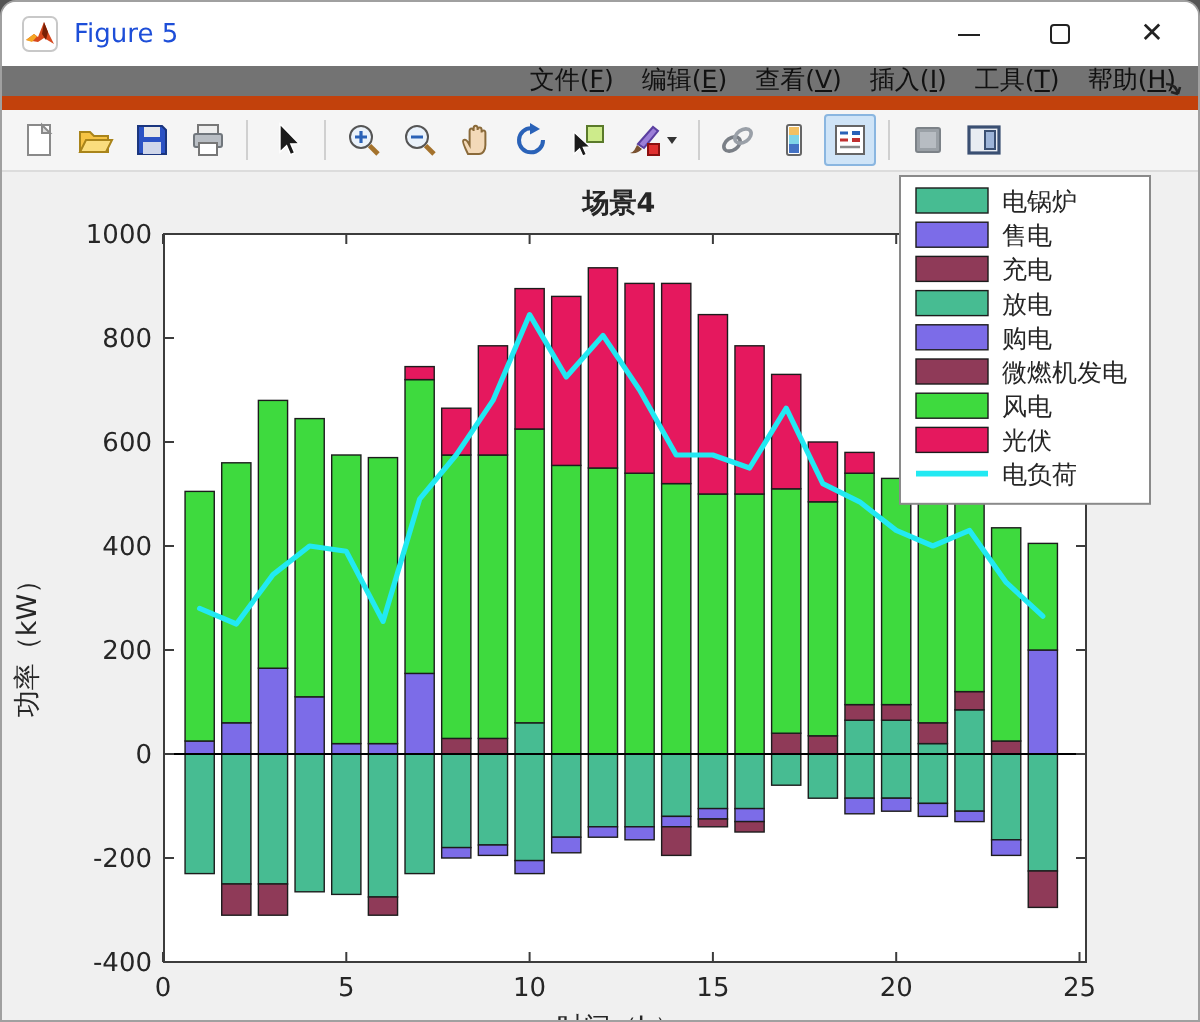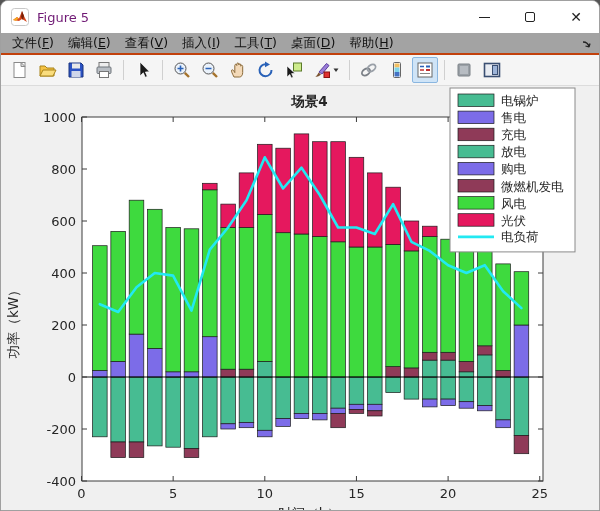--- a/index.html
+++ b/index.html
@@ -5,27 +5,27 @@
   html,body{margin:0;padding:0;background:#555;}
   *{box-sizing:border-box;}
   .window{
     position:relative;width:600px;height:511px;background:#f0f0f0;
     font-family:"DejaVu Sans","Liberation Sans",sans-serif;
     overflow:hidden;border:1px solid #a0a0a0;border-radius:8px 8px 0 0;
   }
   .titlebar{height:32px;background:#ffffff;display:flex;align-items:center;}
   .app-icon{width:18px;height:18px;margin:0 8px 0 10px;position:relative;flex:0 0 auto;}
   .app-icon svg{display:block;}
-  .title-text{font-size:13px;color:#701a75;flex:1 1 auto;white-space:nowrap;}
+  .title-text{font-size:13px;color:#1d4ed8;flex:1 1 auto;white-space:nowrap;}
   .winbtns{display:flex;height:100%;}
   .winbtn{width:46px;height:100%;display:flex;align-items:center;justify-content:center;color:#222;font-size:13px;cursor:default;}
   .winbtn .min-glyph{display:block;width:11px;height:0;border-top:1.4px solid #222;}
   .winbtn .max-glyph{display:block;width:10px;height:10px;border:1.4px solid #222;border-radius:2px;}
   .winbtn .close-glyph{font-size:14px;line-height:1;}
-  .menubar{height:22px;background:#a3a3a3;display:flex;align-items:center;padding:0 4px;border-bottom:2px solid #c2410c;position:relative;}
+  .menubar{height:22px;background:#737373;display:flex;align-items:center;padding:0 4px;border-bottom:7px solid #c2410c;position:relative;justify-content:flex-end;}
   .menu-item{font-size:12.5px;color:#111;padding:2px 7px;white-space:nowrap;}
   .menu-item u{text-decoration:underline;}
   .menu-arrow{position:absolute;right:6px;top:3px;}
   .toolbar{height:31px;background:#f5f5f5;border-bottom:1px solid #dcdcdc;display:flex;align-items:center;padding:0 6px;gap:2px;}
   .tool-btn{width:26px;height:26px;display:flex;align-items:center;justify-content:center;border:1px solid transparent;border-radius:2px;}
   .tool-btn.active{background:#cfe4f7;border-color:#8ab6e0;}
   .tool-btn.wide{width:34px;}
   .tool-sep{width:1px;height:20px;background:#d0d0d0;margin:0 4px;}
   .figure-area{position:relative;width:600px;height:426px;background:#f0f0f0;}
   #chart{position:absolute;left:0;top:0;}
@@ -59,21 +59,20 @@
     </div>
   </div>
 
   <div class="menubar">
 
     <span class="menu-item">文件(<u>F</u>)</span>
       <span class="menu-item">编辑(<u>E</u>)</span>
       <span class="menu-item">查看(<u>V</u>)</span>
       <span class="menu-item">插入(<u>I</u>)</span>
       <span class="menu-item">工具(<u>T</u>)</span>
-      <span class="menu-item">桌面(<u>D</u>)</span>
       <span class="menu-item">帮助(<u>H</u>)</span>
       <span class="menu-arrow">
       <svg width="12" height="12" viewBox="0 0 12 12">
           <path d="M2 3 Q7 3 8 8 M8 8 L4.5 7 M8 8 L9 4.5" stroke="#222" stroke-width="1.3" fill="none"></path>
         </svg>
     </span>
   </div>
 
   <div class="toolbar">
       <div class="tool-btn">

